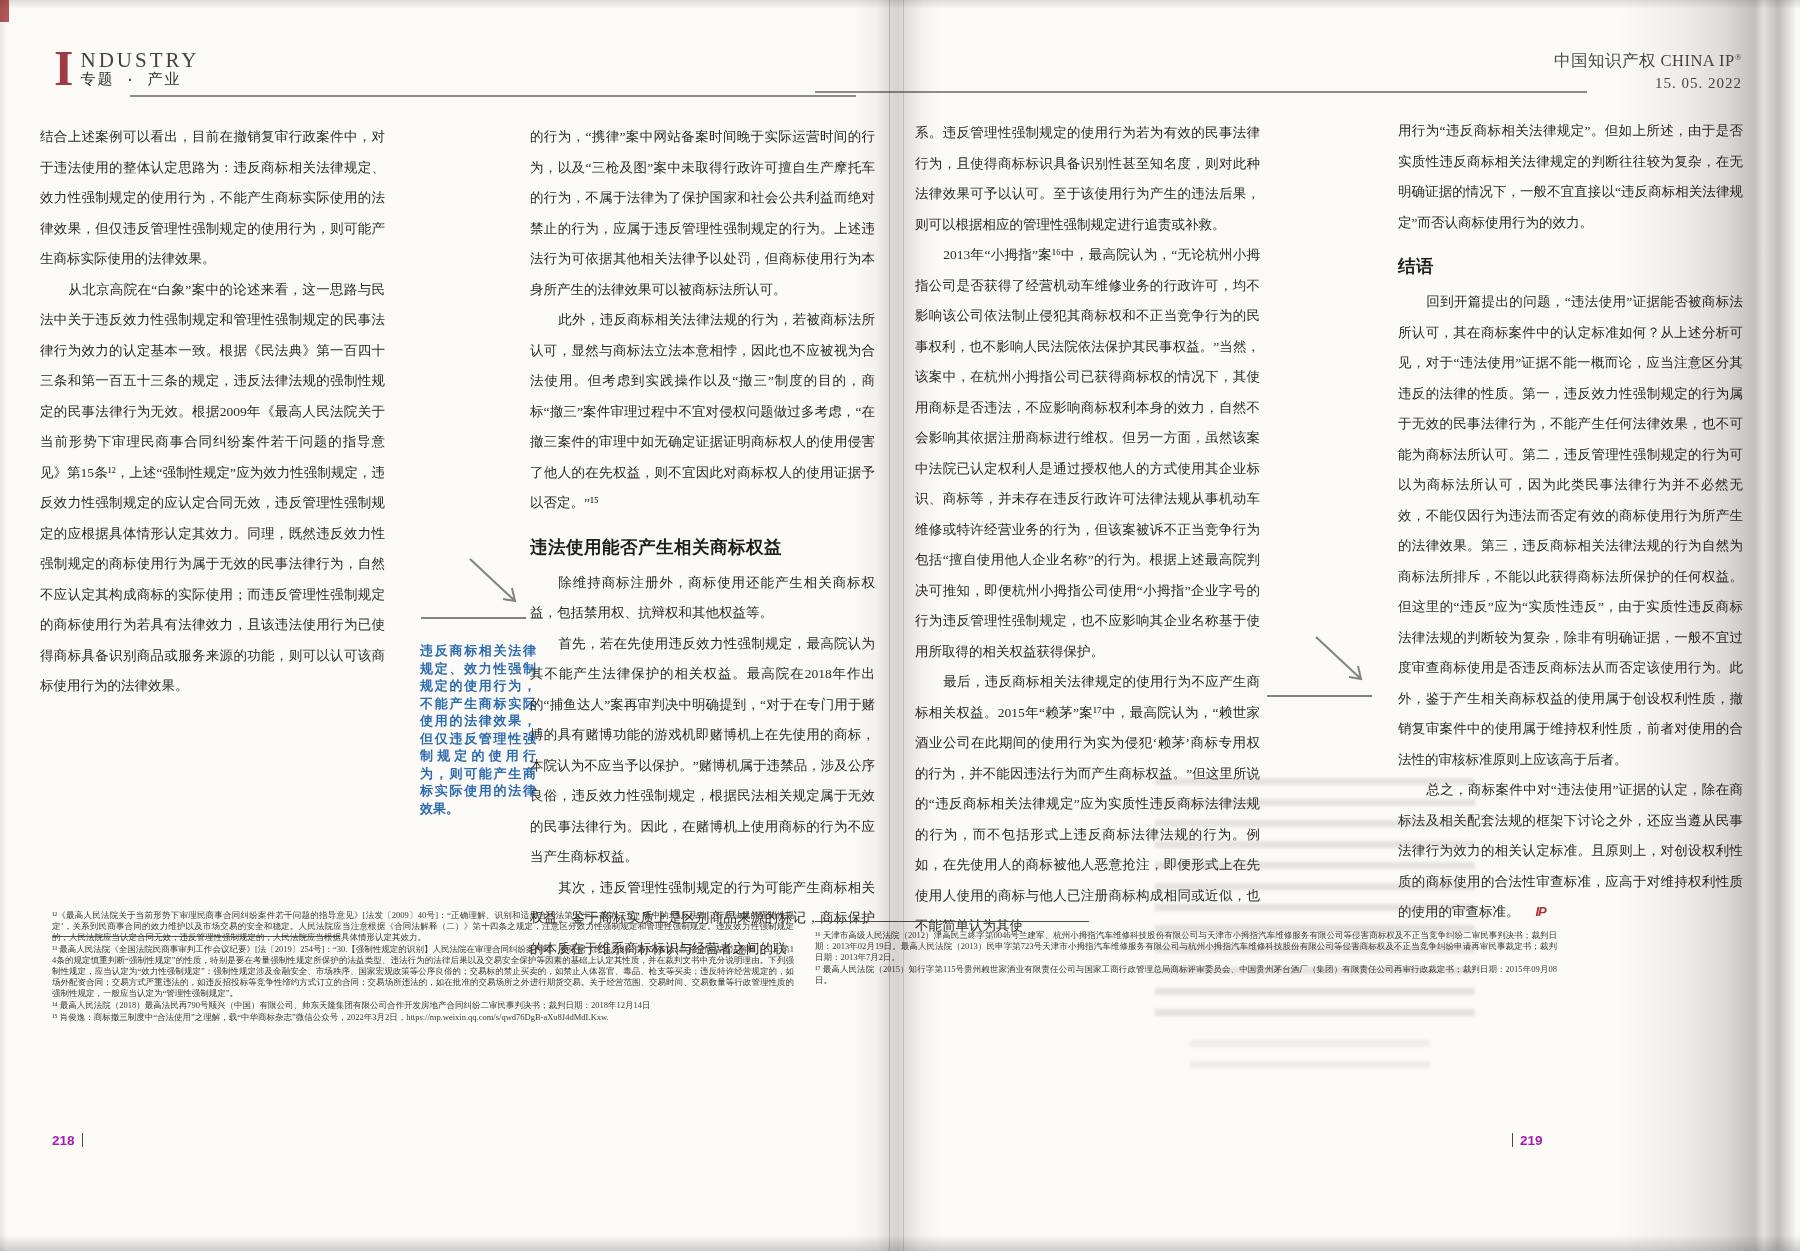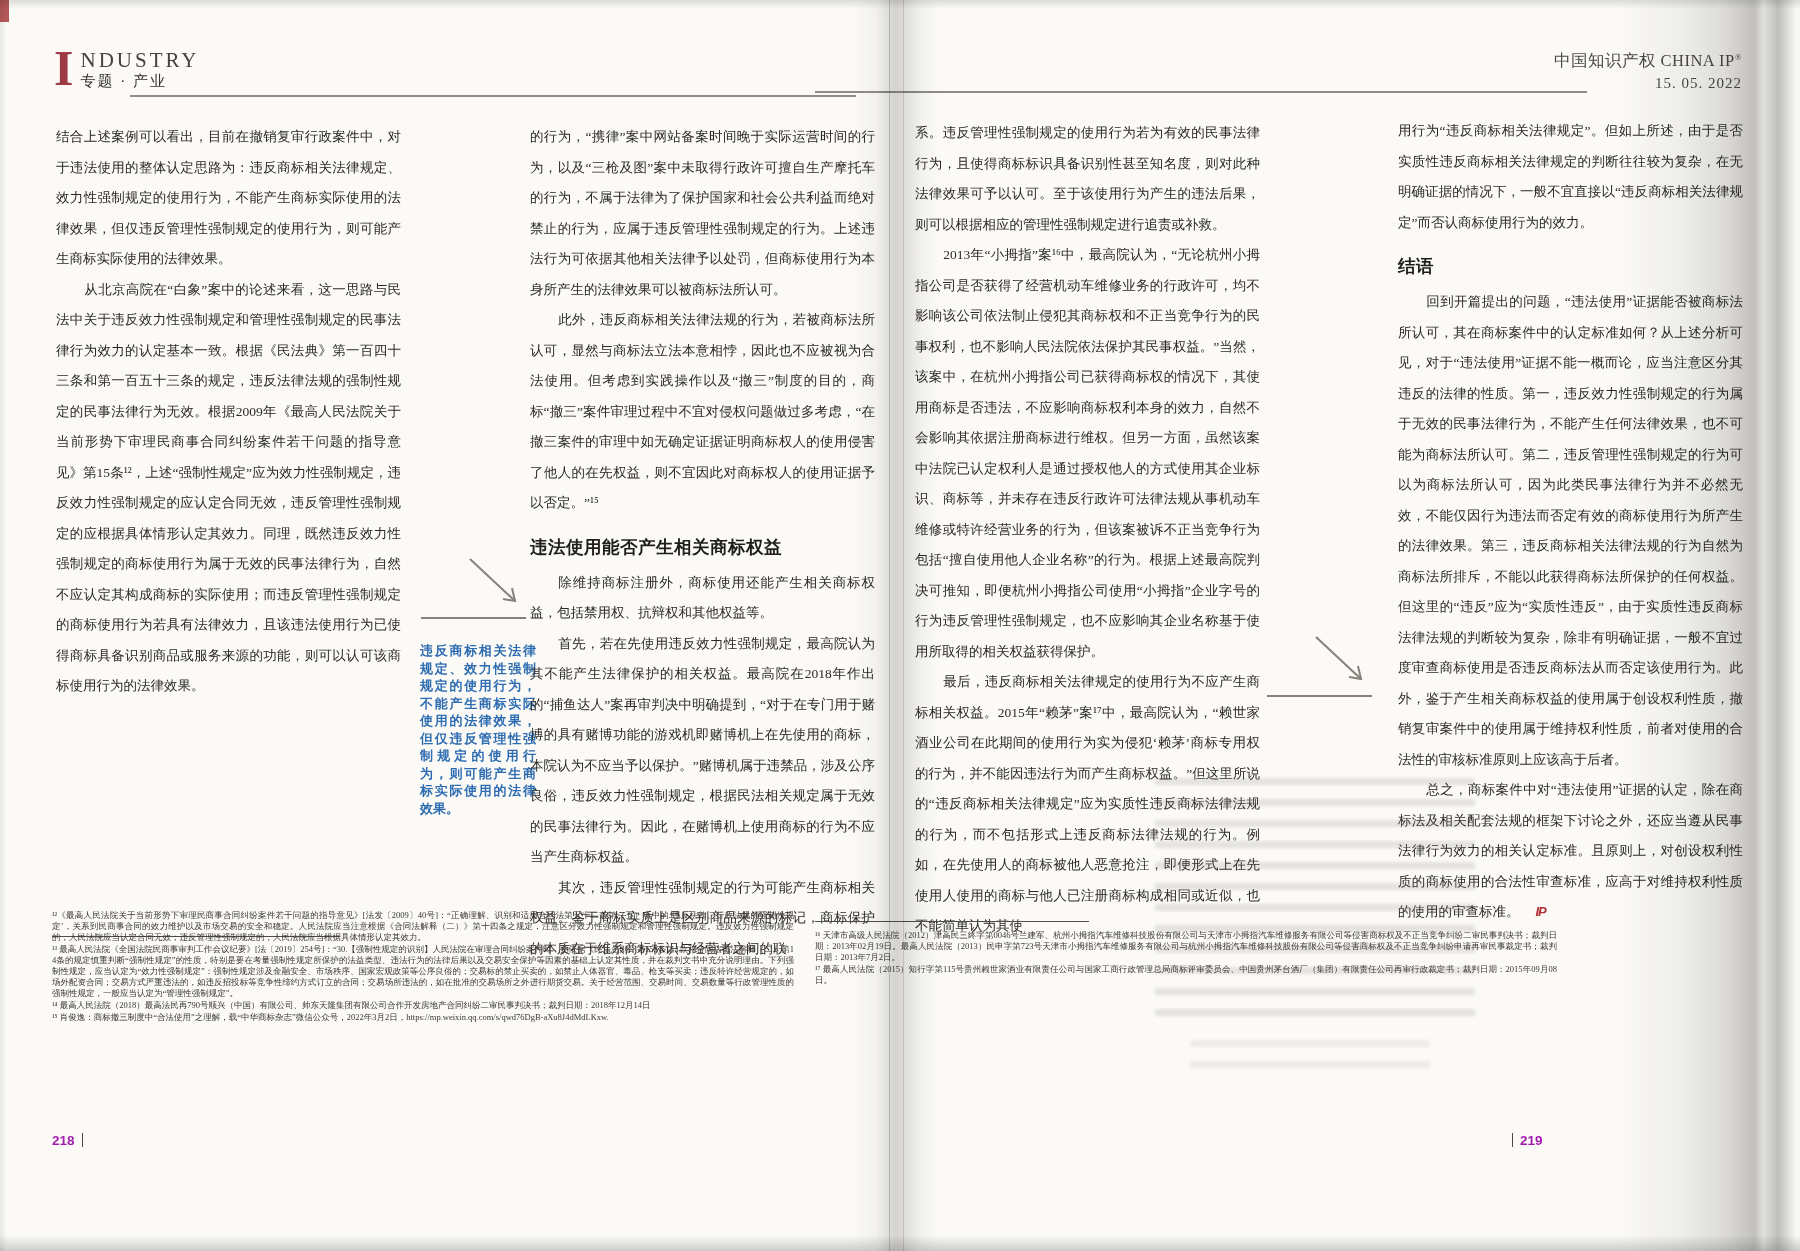--- a/index.html
+++ b/index.html
@@ -32,36 +32,36 @@
   .bleed-through { position:absolute; left:1155px; top:778px; width:320px; height:252px;
     background:repeating-linear-gradient(to bottom, rgba(118,115,108,0.40) 0 7px, rgba(0,0,0,0) 7px 21px);
     filter:blur(1.6px); opacity:0.42; border-radius:4px; }
   .bleed-through.small { left:1190px; top:1040px; width:240px; height:40px; opacity:0.25; }
 
   
   .mast-left { position:absolute; left:54px; top:42px; display:flex; align-items:flex-start; }
   .mast-initial { font-size:50px; line-height:52px; font-weight:bold; color:#9d3a44;
     font-family:"Liberation Serif",serif; margin-right:7px; }
   .mast-word { font-size:21px; letter-spacing:3px; color:#45423e; line-height:20px; padding-top:8px; }
-  .mast-sub { font-size:15px; letter-spacing:2px; color:#33312d; line-height:22px; }
+  .mast-sub { font-size:15px; letter-spacing:2px; color:#33312d; line-height:22px;font-family:Liberation Mono, monospace; }
   .rule { position:absolute; height:1.5px; background:#8f8d87; }
   .rule-left { left:130px; top:95px; width:726px; }
   .rule-right { left:815px; top:91px; width:772px; }
   .mast-right { position:absolute; left:1380px; top:50px; width:362px; text-align:right;
     color:#4b4945; }
   .mast-brand { font-size:16.5px; letter-spacing:0.5px; }
   .mast-brand sup { font-size:9px; }
   .mast-date { font-size:15px; margin-top:3px; letter-spacing:1px; }
 
   
   .body-col { position:absolute; width:345px; font-size:13.5px; line-height:30.5px;
     text-align:justify; color:#2b2926; }
   .body-col p { margin:0; text-indent:2.1em; }
   .body-col p.noindent { text-indent:0; }
-  .col1 { left:56px;  top:122px; }
+  .col1 { left:40px;  top:122px; }
   .col2 { left:530px; top:122px; }
   .col3 { left:915px; top:118px; }
   .col4 { left:1398px; top:116px; }
   .section-heading { font-family:"Liberation Sans","DejaVu Sans",sans-serif;
     font-weight:bold; font-size:17.5px; color:#1e1d1b; text-indent:0 !important;
     margin:16px 0 9px 0 !important; line-height:24px; letter-spacing:0.5px; }
   .endmark { font-family:"Liberation Sans",sans-serif; font-weight:bold; font-style:italic;
     color:#b02f35; font-size:13px; letter-spacing:-1px; margin-left:16px; text-indent:0; }
 
   

